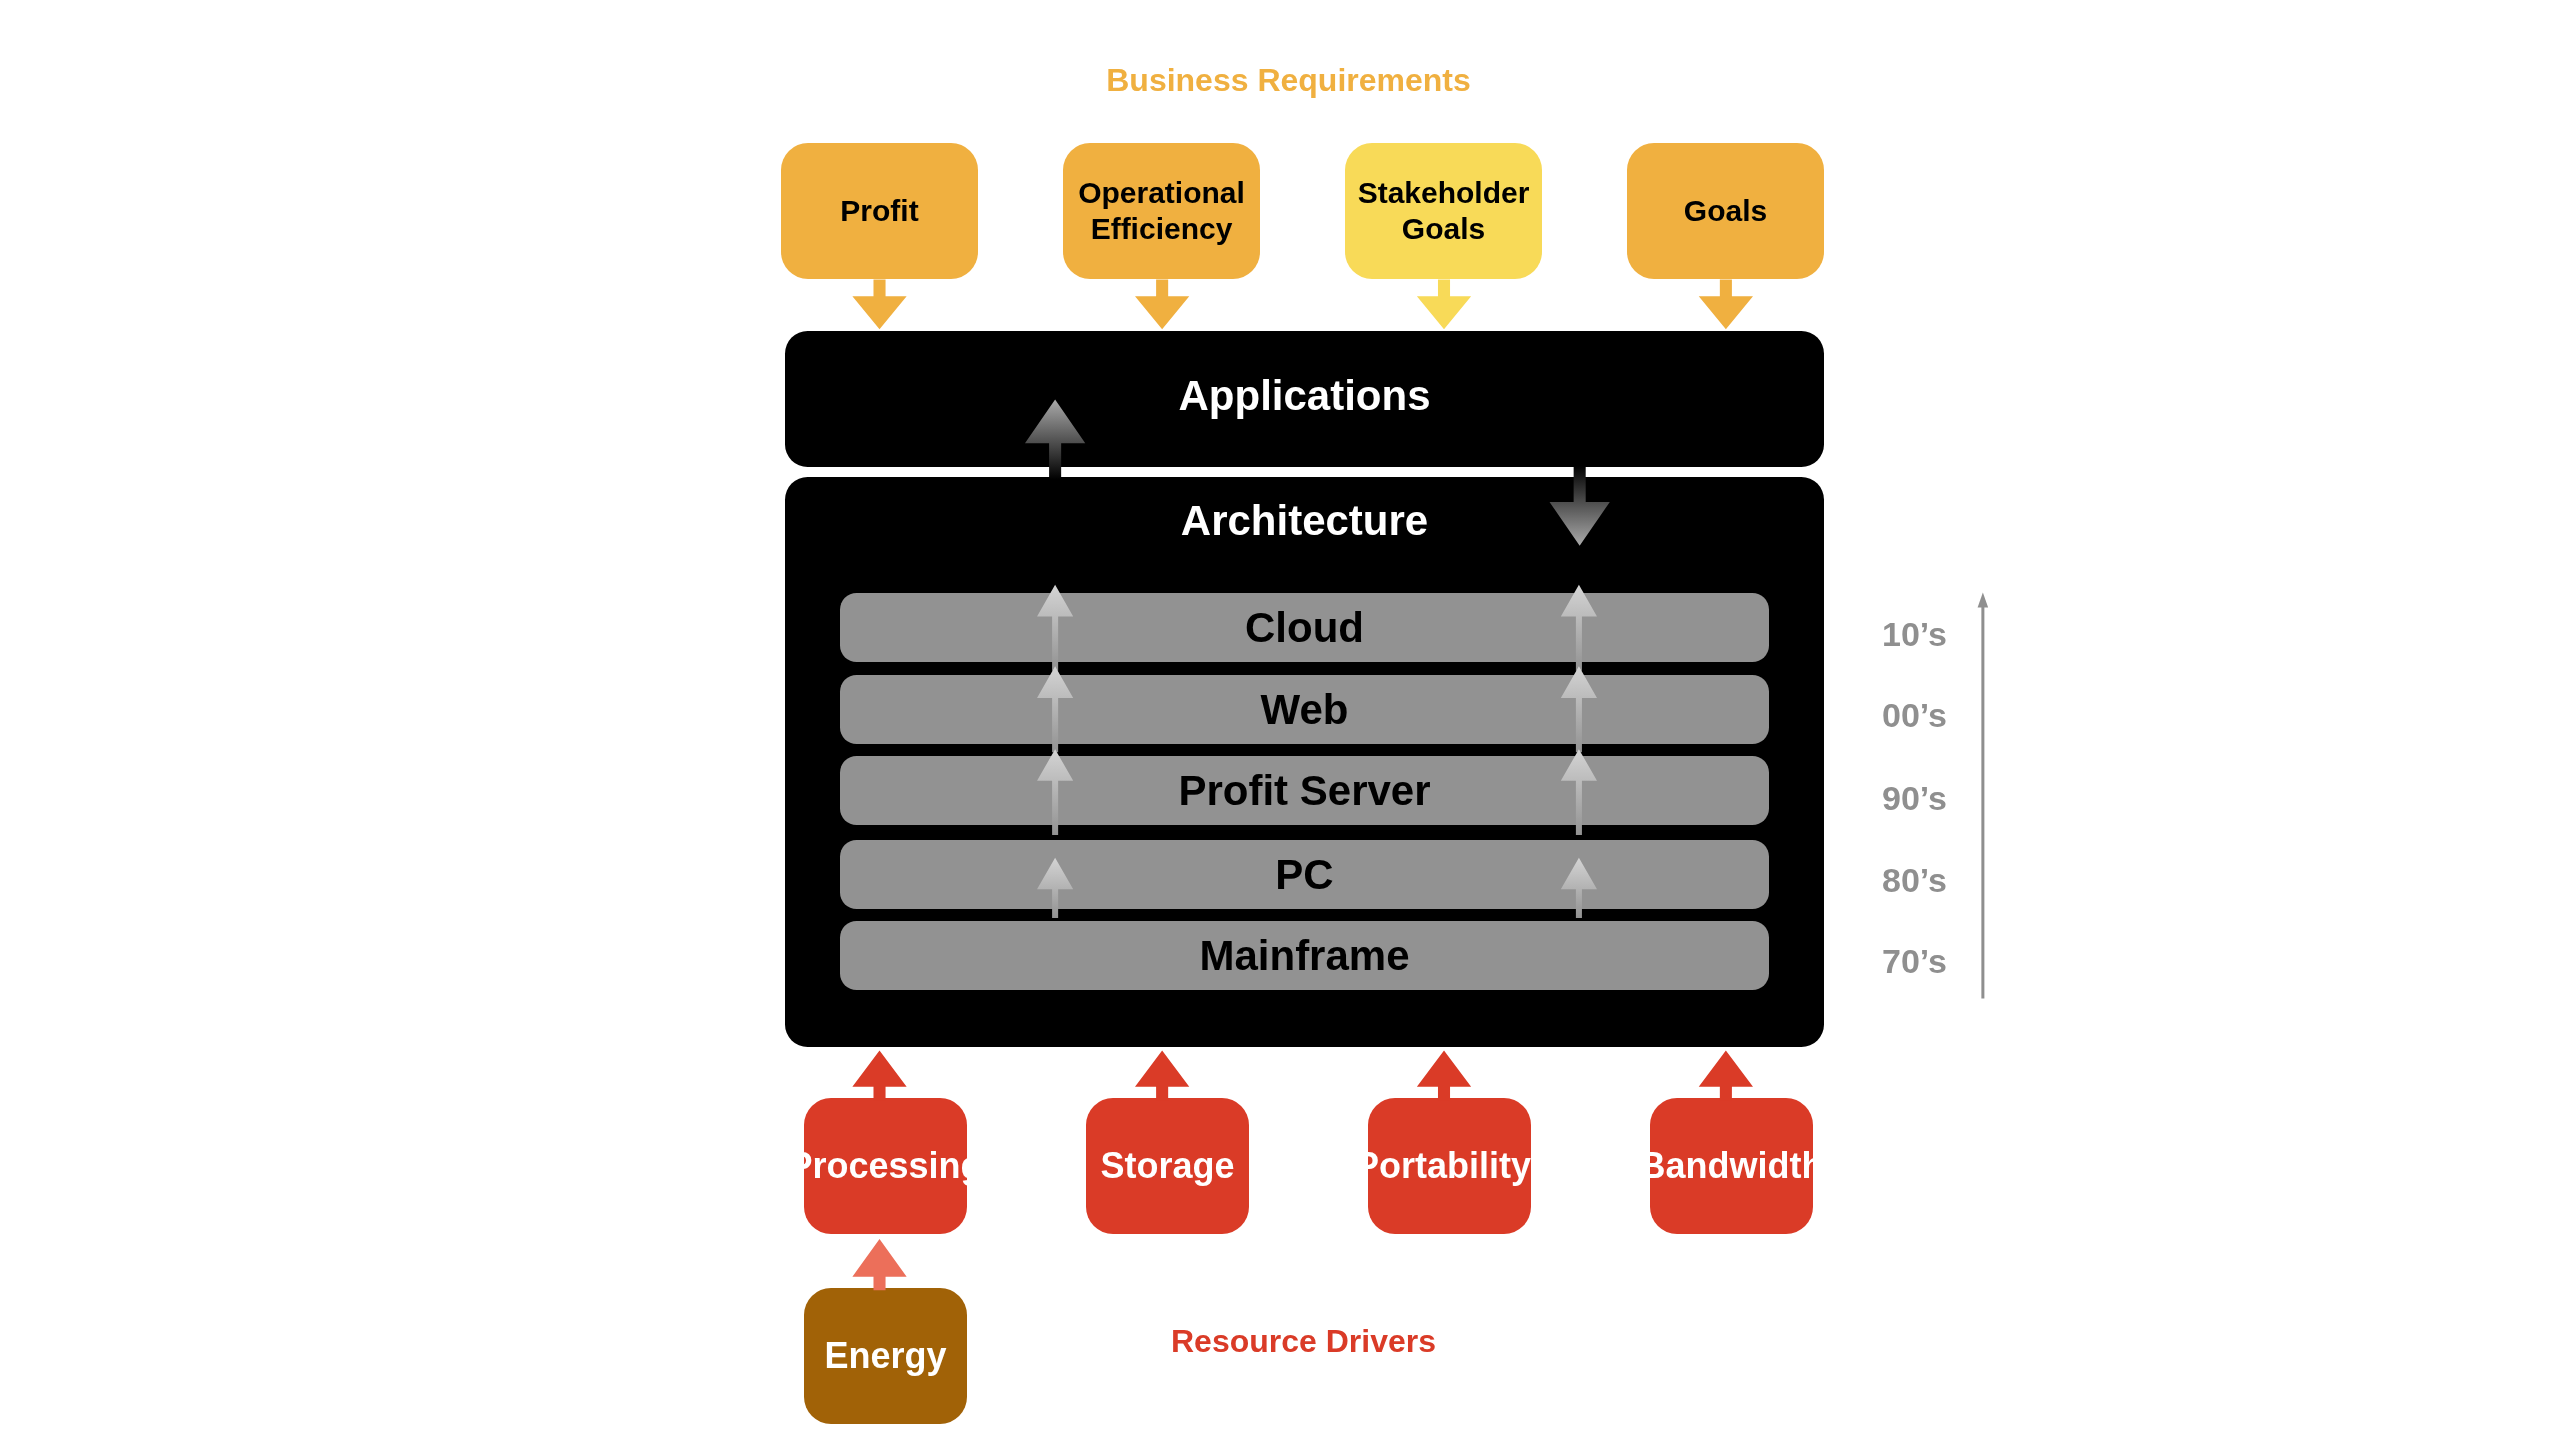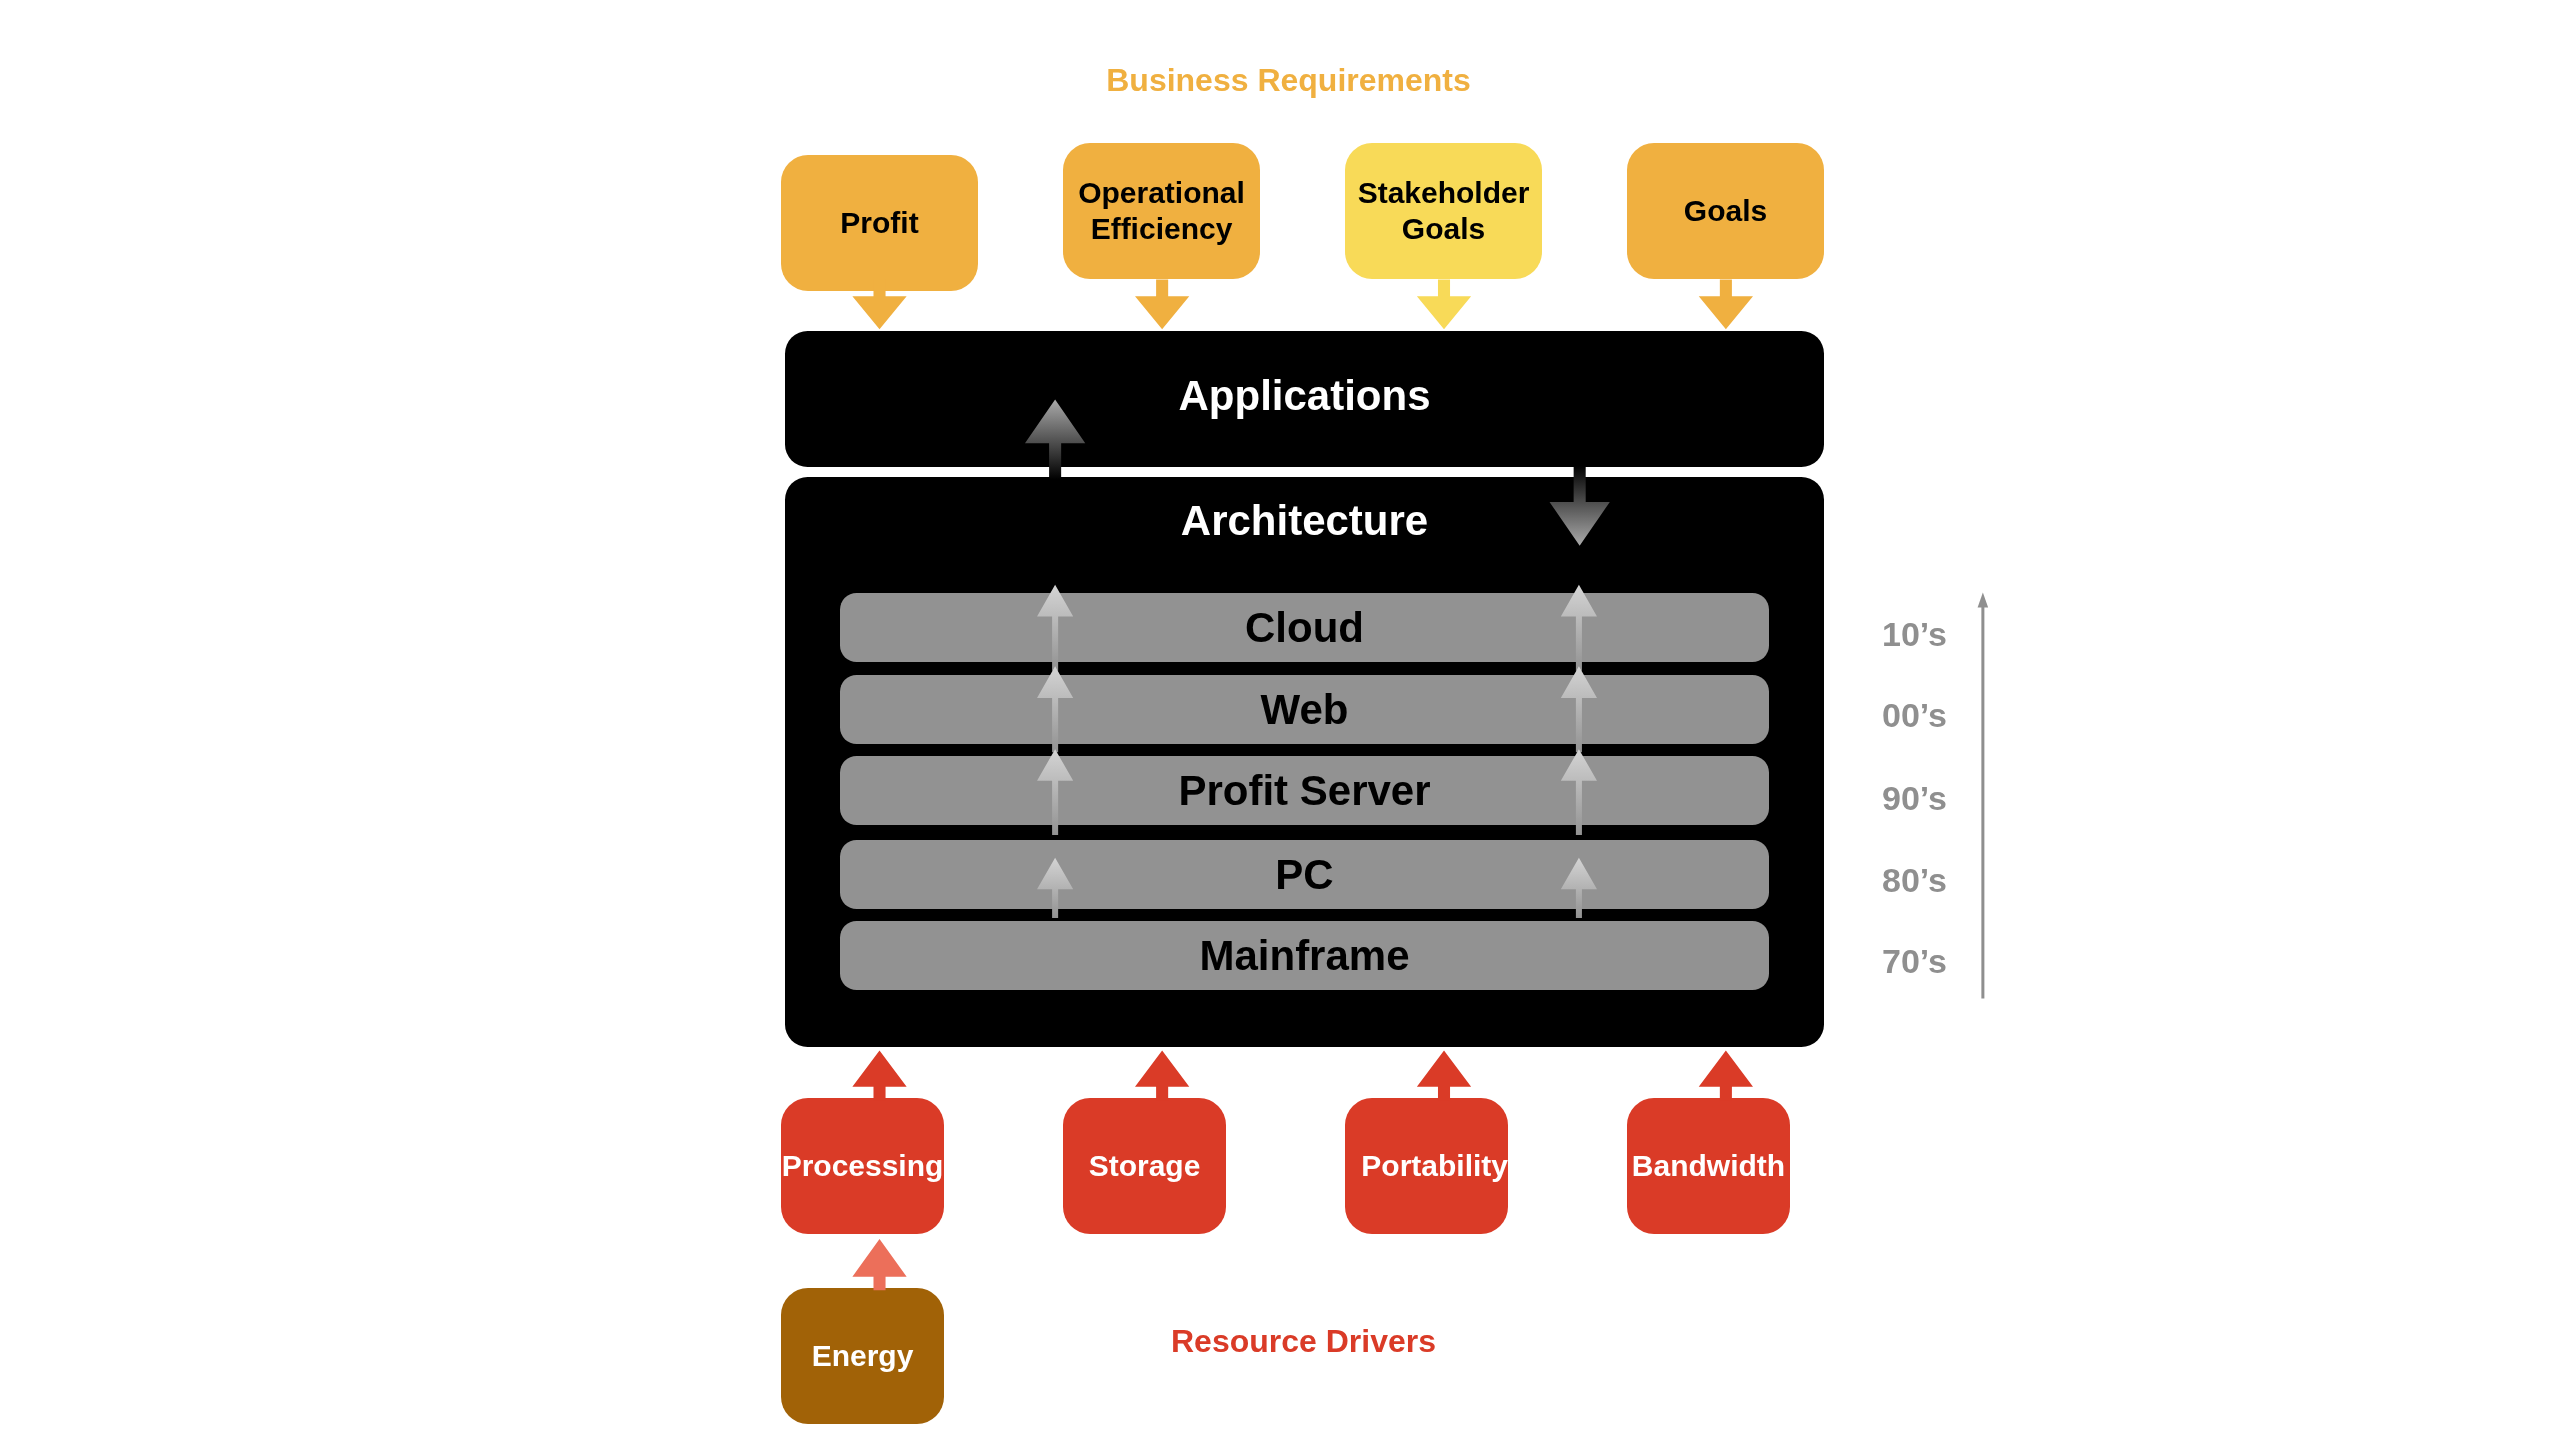--- a/index.html
+++ b/index.html
@@ -3,36 +3,36 @@
 <meta charset="utf-8">
 <style>
   html, body { margin:0; padding:0; background:#ffffff; }
   body { width:2576px; height:1438px; position:relative; overflow:hidden;
          font-family:"Liberation Sans", sans-serif; }
   .abs { position:absolute; }
   .title { font-weight:bold; text-align:center; white-space:nowrap; }
   .box { position:absolute; border-radius:27px; display:flex; align-items:center;
          justify-content:center; text-align:center; font-weight:bold; box-sizing:border-box; }
   .req { width:197px; height:136px; font-size:30px; line-height:36px; color:#000; }
-  .res { width:163px; height:136px; font-size:30px; color:#fff; }
+  .res { width:163px; height:136px; font-size:36px; color:#fff;margin-left:23px; }
   .panel { position:absolute; background:#000; border-radius:22.6px; color:#fff; }
   .panel-title { position:absolute; left:0; right:0; text-align:center; font-weight:bold; font-size:42px; }
   .layer { position:absolute; left:840px; width:929px; height:69px; background:#929292;
            border-radius:16.6px; color:#000000; font-weight:bold; font-size:42px;
            display:flex; align-items:center; justify-content:center; }
   .decade { position:absolute; left:1877px; width:75px; color:#8f8f8f; font-weight:bold;
             font-size:34px; text-align:center; }
   svg.overlay { position:absolute; left:0; top:0; width:2576px; height:1438px; pointer-events:none; }
 </style>
 </head>
 <body>
 
 <div class="abs title" style="left:987px; width:603px; top:62px; font-size:32px; color:#f0b040;">Business Requirements</div>
 
-<div class="box req" style="left:781px; top:143px; background:#f0b040;margin-top:12px;">
+<div class="box req" style="left:781px; top:143px; background:#f0b040;">
   <span>Profit</span>
 </div>
 <div class="box req" style="left:1063px; top:143px; background:#f0b040; padding:0 7.5px;">
   <span>Operational Efficiency</span>
 </div>
 <div class="box req" style="left:1345px; top:143px; background:#f8da58; padding:0 25px;">
   <span>Stakeholder Goals</span>
 </div>
 <div class="box req" style="left:1627px; top:143px; background:#f0b040;">
   <span>Goals</span>

